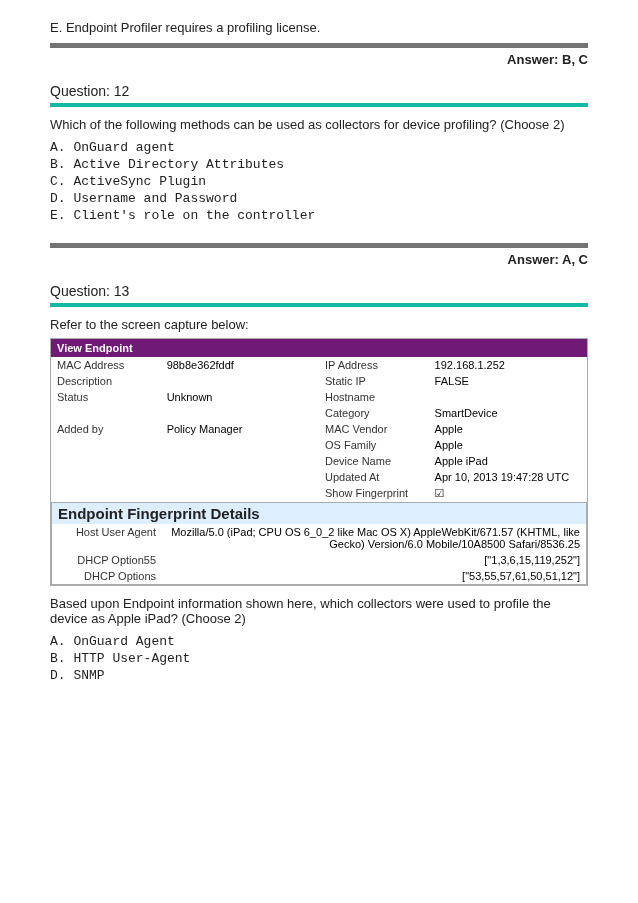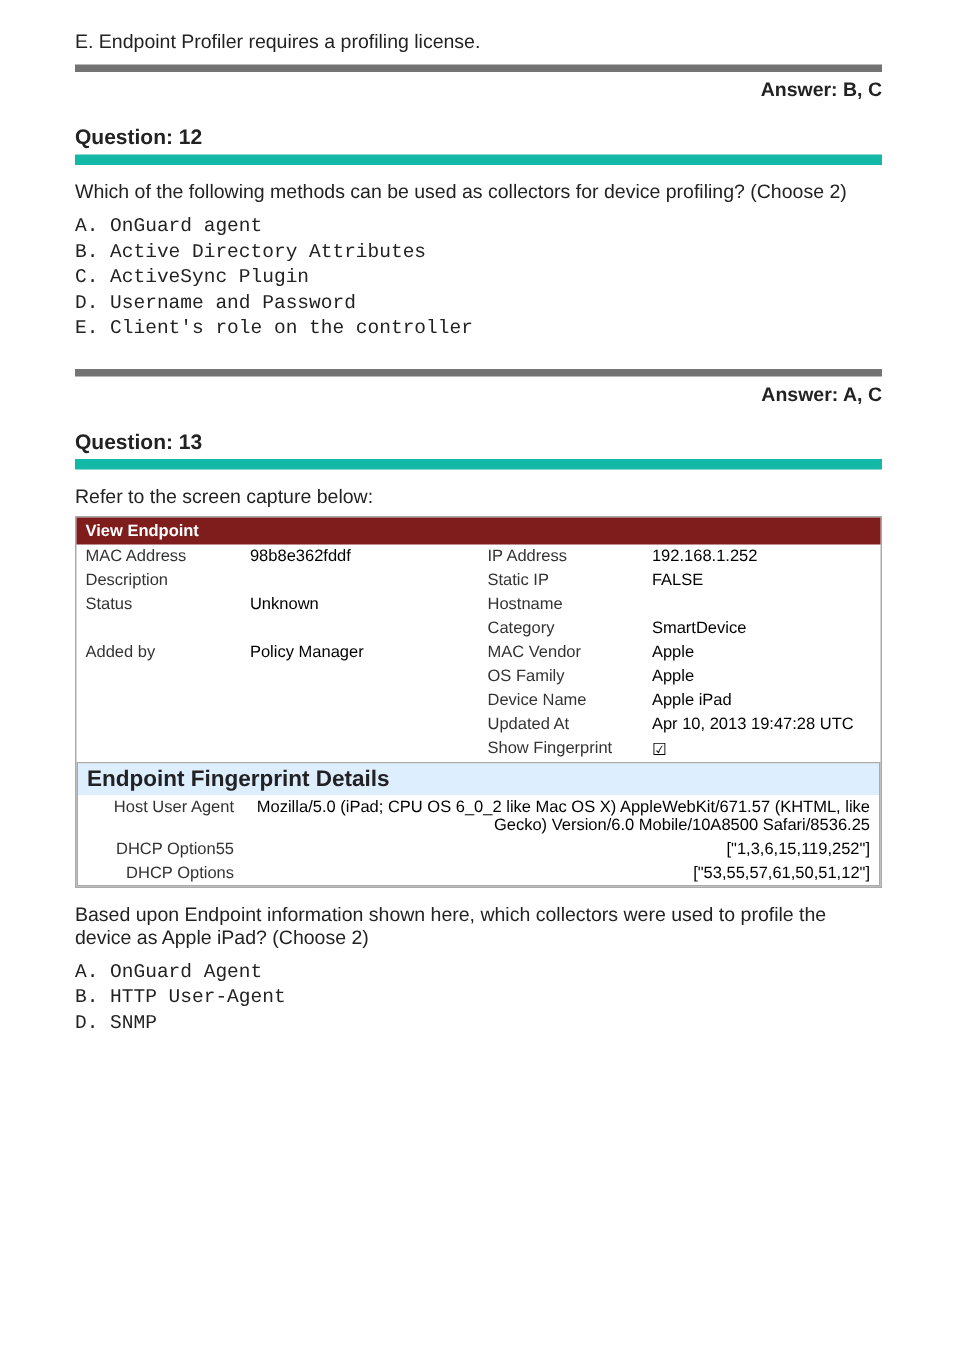--- a/index.html
+++ b/index.html
@@ -15,23 +15,23 @@
       margin-bottom: 8px;
     }
     .answer-block {
       text-align: right;
       border-top: 5px solid #737373;
       padding-top: 4px;
       margin-bottom: 16px;
       font-weight: bold;
     }
     .question-header {
-      font-weight: bold;
+      font-weight: normal;
       font-size: 14px;
-      border-bottom: 7px solid #14b8a6;
+      border-bottom: 4px solid #14b8a6;
       padding-bottom: 4px;
       margin-bottom: 10px;
     }
     .question-text {
       margin-bottom: 8px;
     }
     .options {
       margin-bottom: 10px;
       font-family: Liberation Mono, monospace;
     }
@@ -39,21 +39,21 @@
       margin-bottom: 2px;
     }
     
     .screen-capture {
       border: 1px solid #aaa;
       width: 100%;
       margin-bottom: 10px;
       font-size: 11px;
     }
     .screen-capture-header {
-      background: #7f1d1d;
+      background: #701a75;
       color: #fff;
       padding: 3px 6px;
       font-weight: bold;
     }
     .endpoint-table {
       width: 100%;
       border-collapse: collapse;
     }
     .endpoint-table td {
       padding: 2px 6px;

